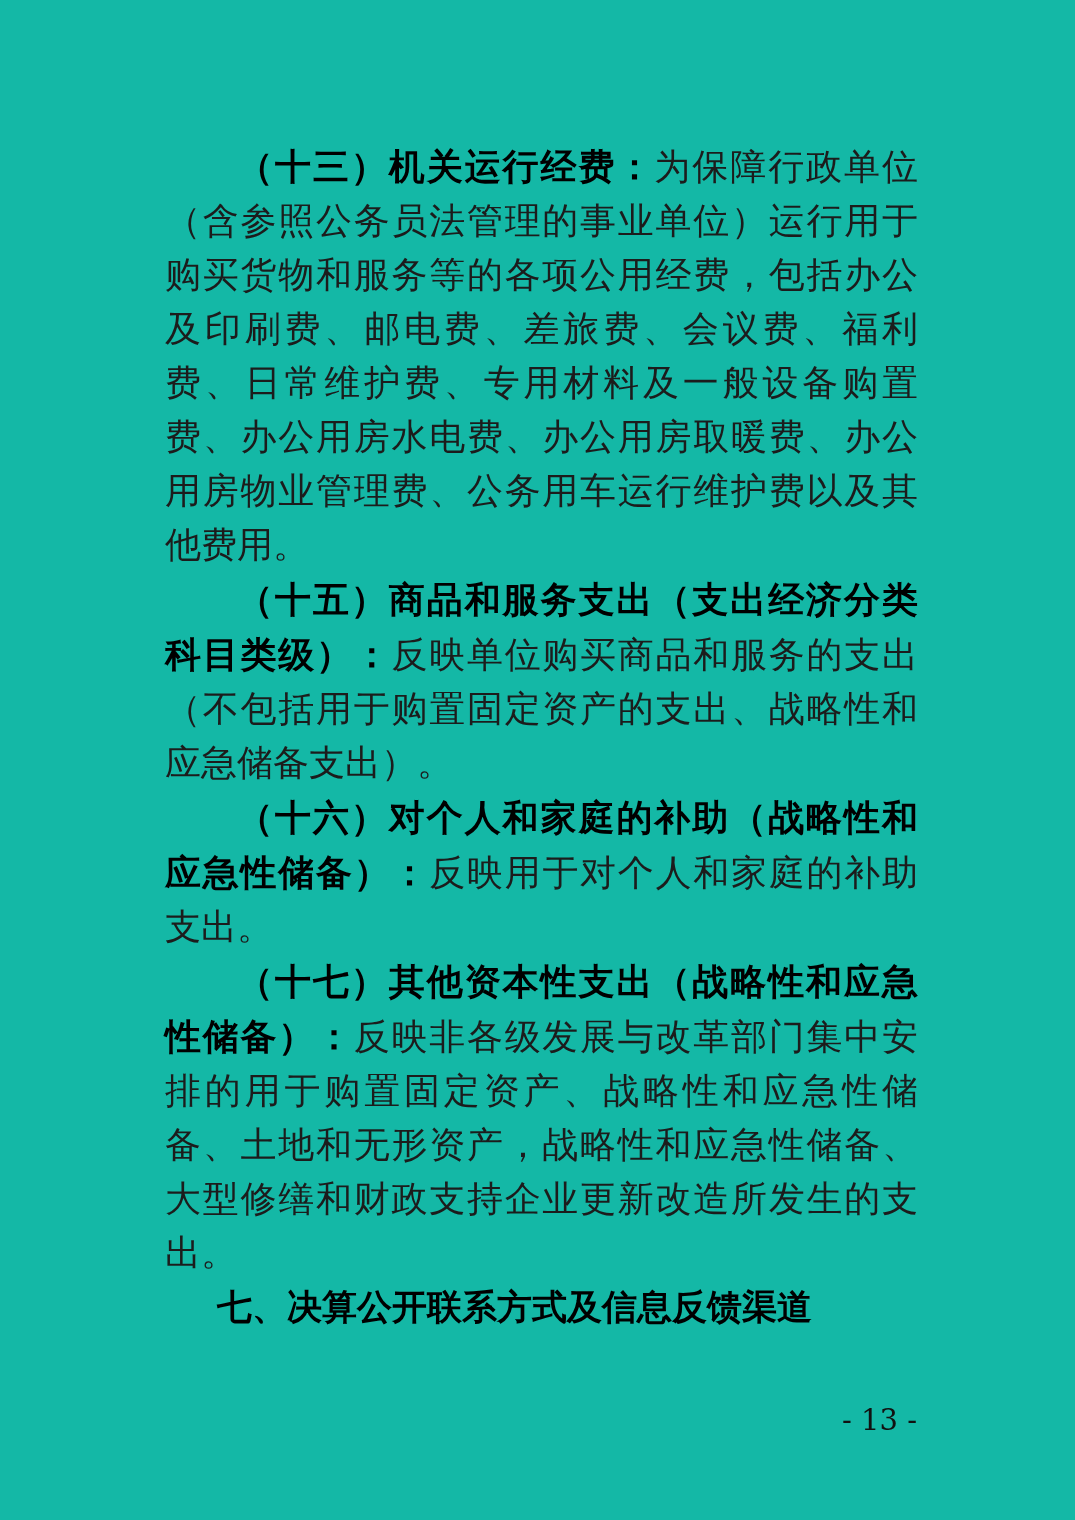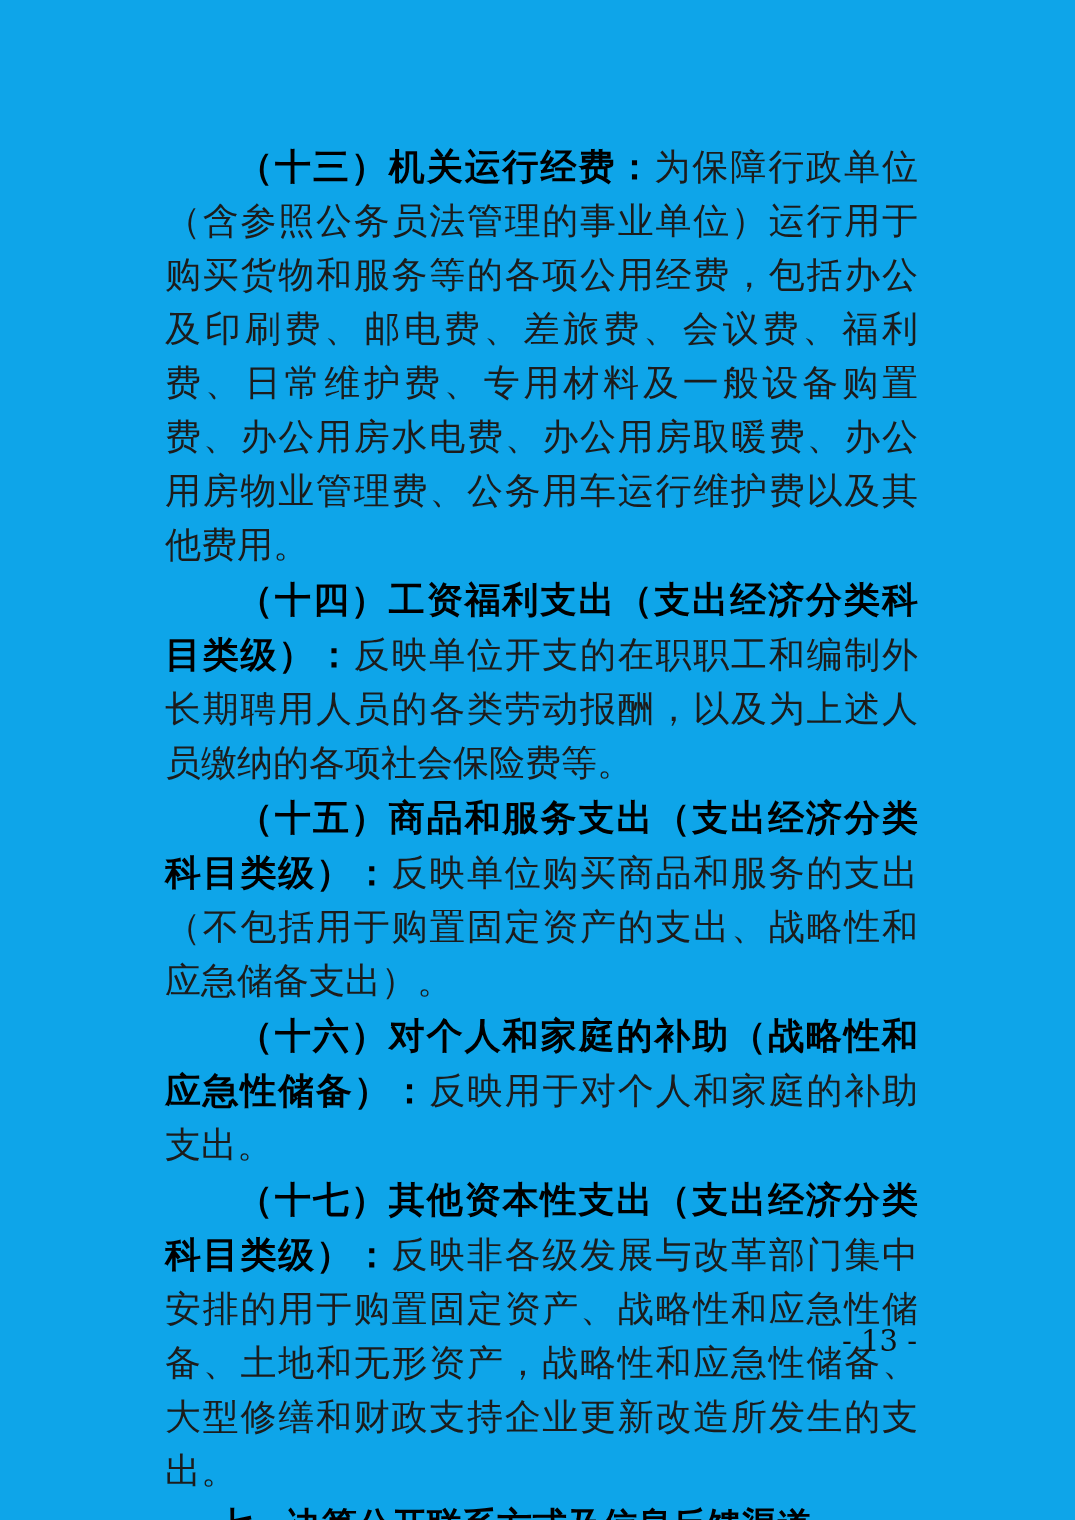--- a/index.html
+++ b/index.html
@@ -4,21 +4,21 @@
 <style>
   html, body {
     margin: 0;
     padding: 0;
     background: #ffffff;
   }
   .page {
     position: relative;
     width: 1075px;
     height: 1520px;
-    background: #0ea5e9;
+    background: #14b8a6;
     overflow: hidden;
     font-family: "DejaVu Serif", "Liberation Serif", serif;
     color: #1c1c1c;
   }
   .content {
     position: absolute;
     left: 165px;
     top: 139px;
     width: 753px;
     font-size: 36px;
@@ -42,42 +42,41 @@
     padding-left: 52px;
     font-family: "DejaVu Sans", "Liberation Sans", sans-serif;
     font-weight: 700;
     font-size: 35px;
     line-height: 54px;
     color: #000000;
     text-align: left;
   }
   .footer {
     position: absolute;
-    top: 1323px;
+    top: 1402px;
     right: 158px;
     font-size: 29px;
     line-height: 36px;
     color: #111111;
     font-family: "DejaVu Serif", "Liberation Serif", serif;
   }
 </style>
 </head>
 <body>
 
 <div class="page">
   <div class="content">
 
     <p class="para"><span class="lead">（十三）机关运行经费：</span><span class="body-text">为保障行政单位（含参照公务员法管理的事业单位）运行用于购买货物和服务等的各项公用经费，包括办公及印刷费、邮电费、差旅费、会议费、福利费、日常维护费、专用材料及一般设备购置费、办公用房水电费、办公用房取暖费、办公用房物业管理费、公务用车运行维护费以及其他费用。</span></p>
 
-    <p class="para"><span class="lead">（十四）工资福利支出（支出经济分类科目类级）：</span><span class="body-text">反映单位开支的在职职工和编制外长期聘用人员的各类劳动报酬，以及为上述人员缴纳的各项社会保险费等。</span></p>
 
     <p class="para"><span class="lead">（十五）商品和服务支出（支出经济分类科目类级）：</span><span class="body-text">反映单位购买商品和服务的支出（不包括用于购置固定资产的支出、战略性和应急储备支出）。</span></p>
 
     <p class="para"><span class="lead">（十六）对个人和家庭的补助（战略性和应急性储备）：</span><span class="body-text">反映用于对个人和家庭的补助支出。</span></p>
 
-    <p class="para"><span class="lead">（十七）其他资本性支出（支出经济分类科目类级）：</span><span class="body-text">反映非各级发展与改革部门集中安排的用于购置固定资产、战略性和应急性储备、土地和无形资产，战略性和应急性储备、大型修缮和财政支持企业更新改造所发生的支出。</span></p>
+    <p class="para"><span class="lead">（十七）其他资本性支出（战略性和应急性储备）：</span><span class="body-text">反映非各级发展与改革部门集中安排的用于购置固定资产、战略性和应急性储备、土地和无形资产，战略性和应急性储备、大型修缮和财政支持企业更新改造所发生的支出。</span></p>
 
     <h2 class="heading">七、决算公开联系方式及信息反馈渠道</h2>
 
   </div>
 
   <div class="footer">- 13 -</div>
 </div>
 
 </body></html>

